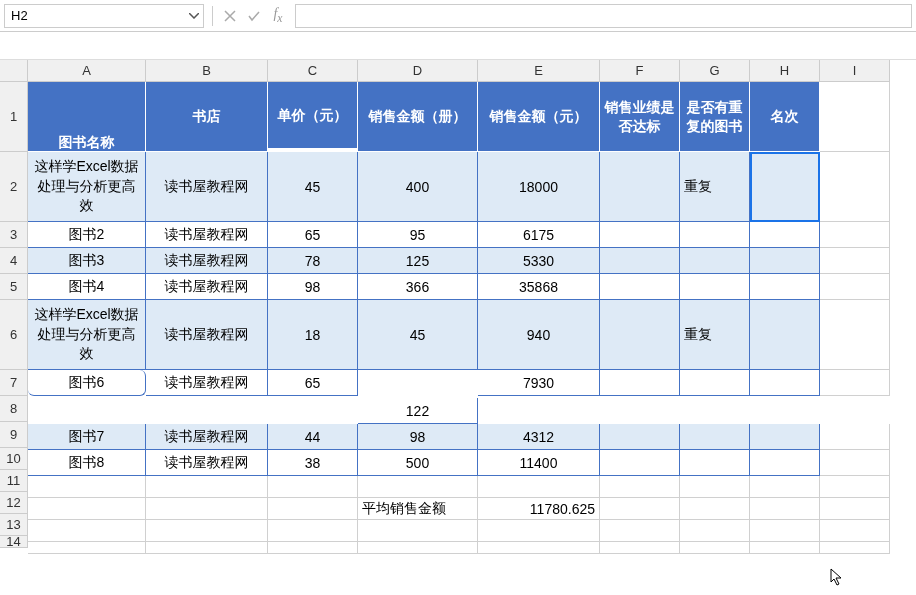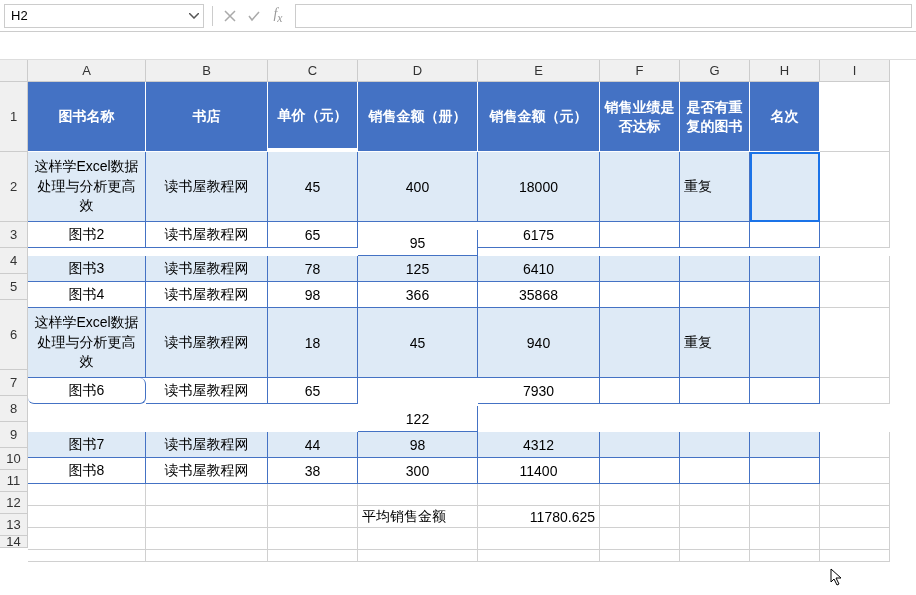--- a/index.html
+++ b/index.html
@@ -97,21 +97,21 @@
       <div class="row-h" style="height: 26px;">8</div>
       <div class="row-h" style="height: 26px;">9</div>
       <div class="row-h" style="height: 22px;">10</div>
       <div class="row-h" style="height: 22px;">11</div>
       <div class="row-h" style="height: 22px;">12</div>
       <div class="row-h" style="height: 22px;">13</div>
       <div class="row-h" style="height: 12px;">14</div>
     </div>
   <div class="cells" id="cells">
       <div class="row">
-        <div class="cell hdr" style="width: 118px; height: 70px;">
+        <div class="cell hdr" style="width: 118px; height: 70px; align-items: flex-end;">
           <span style="white-space:normal;line-height:1.3">图书名称</span>
         </div>
         <div class="cell hdr" style="width: 122px; height: 70px;">
           <span style="white-space:normal;line-height:1.3">书店</span>
         </div>
         <div class="cell hdr" style="width: 90px; height: 67px;">
           <span style="white-space:normal;line-height:1.3">单价（元）</span>
         </div>
         <div class="cell hdr" style="width: 120px; height: 70px;">
           <span style="white-space:normal;line-height:1.3">销售金额（册）</span>
@@ -140,33 +140,33 @@
         <div class="cell bordered alt center" style="width: 122px; height: 70px;">18000</div>
         <div class="cell bordered alt" style="width: 80px; height: 70px;"></div>
         <div class="cell bordered alt" style="width: 70px; height: 70px;">重复</div>
         <div class="cell bordered alt selected-cell" style="width: 70px; height: 70px;"></div>
         <div class="cell" style="width: 70px; height: 70px;"></div>
       </div>
       <div class="row">
         <div class="cell bordered center" style="width: 118px; height: 26px;">图书2</div>
         <div class="cell bordered center" style="width: 122px; height: 26px;">读书屋教程网</div>
         <div class="cell bordered center" style="width: 90px; height: 26px;">65</div>
-        <div class="cell bordered center" style="width: 120px; height: 26px; margin-top: 8px;">95</div>
+        <div class="cell bordered center" style="width: 120px; height: 26px;">95</div>
         <div class="cell bordered center" style="width: 122px; height: 26px;">6175</div>
         <div class="cell bordered" style="width: 80px; height: 26px;"></div>
         <div class="cell bordered" style="width: 70px; height: 26px;"></div>
         <div class="cell bordered" style="width: 70px; height: 26px;"></div>
         <div class="cell" style="width: 70px; height: 26px;"></div>
       </div>
       <div class="row">
         <div class="cell bordered alt center" style="width: 118px; height: 26px;">图书3</div>
         <div class="cell bordered alt center" style="width: 122px; height: 26px;">读书屋教程网</div>
         <div class="cell bordered alt center" style="width: 90px; height: 26px;">78</div>
         <div class="cell bordered alt center" style="width: 120px; height: 26px;">125</div>
-        <div class="cell bordered alt center" style="width: 122px; height: 26px;">6410</div>
+        <div class="cell bordered alt center" style="width: 122px; height: 26px;">5330</div>
         <div class="cell bordered alt" style="width: 80px; height: 26px;"></div>
         <div class="cell bordered alt" style="width: 70px; height: 26px;"></div>
         <div class="cell bordered alt" style="width: 70px; height: 26px;"></div>
         <div class="cell" style="width: 70px; height: 26px;"></div>
       </div>
       <div class="row">
         <div class="cell bordered center" style="width: 118px; height: 26px;">图书4</div>
         <div class="cell bordered center" style="width: 122px; height: 26px;">读书屋教程网</div>
         <div class="cell bordered center" style="width: 90px; height: 26px;">98</div>
         <div class="cell bordered center" style="width: 120px; height: 26px;">366</div>
@@ -208,21 +208,21 @@
         <div class="cell bordered alt center" style="width: 122px; height: 26px;">4312</div>
         <div class="cell bordered alt" style="width: 80px; height: 26px;"></div>
         <div class="cell bordered alt" style="width: 70px; height: 26px;"></div>
         <div class="cell bordered alt" style="width: 70px; height: 26px;"></div>
         <div class="cell" style="width: 70px; height: 26px;"></div>
       </div>
       <div class="row">
         <div class="cell bordered center" style="width: 118px; height: 26px;">图书8</div>
         <div class="cell bordered center" style="width: 122px; height: 26px;">读书屋教程网</div>
         <div class="cell bordered center" style="width: 90px; height: 26px;">38</div>
-        <div class="cell bordered center" style="width: 120px; height: 26px;">300</div>
+        <div class="cell bordered center" style="width: 120px; height: 26px;">500</div>
         <div class="cell bordered center" style="width: 122px; height: 26px;">11400</div>
         <div class="cell bordered" style="width: 80px; height: 26px;"></div>
         <div class="cell bordered" style="width: 70px; height: 26px;"></div>
         <div class="cell bordered" style="width: 70px; height: 26px;"></div>
         <div class="cell" style="width: 70px; height: 26px;"></div>
       </div>
       <div class="row">
         <div class="cell" style="width: 118px; height: 22px;"></div>
         <div class="cell" style="width: 122px; height: 22px;"></div>
         <div class="cell" style="width: 90px; height: 22px;"></div>

